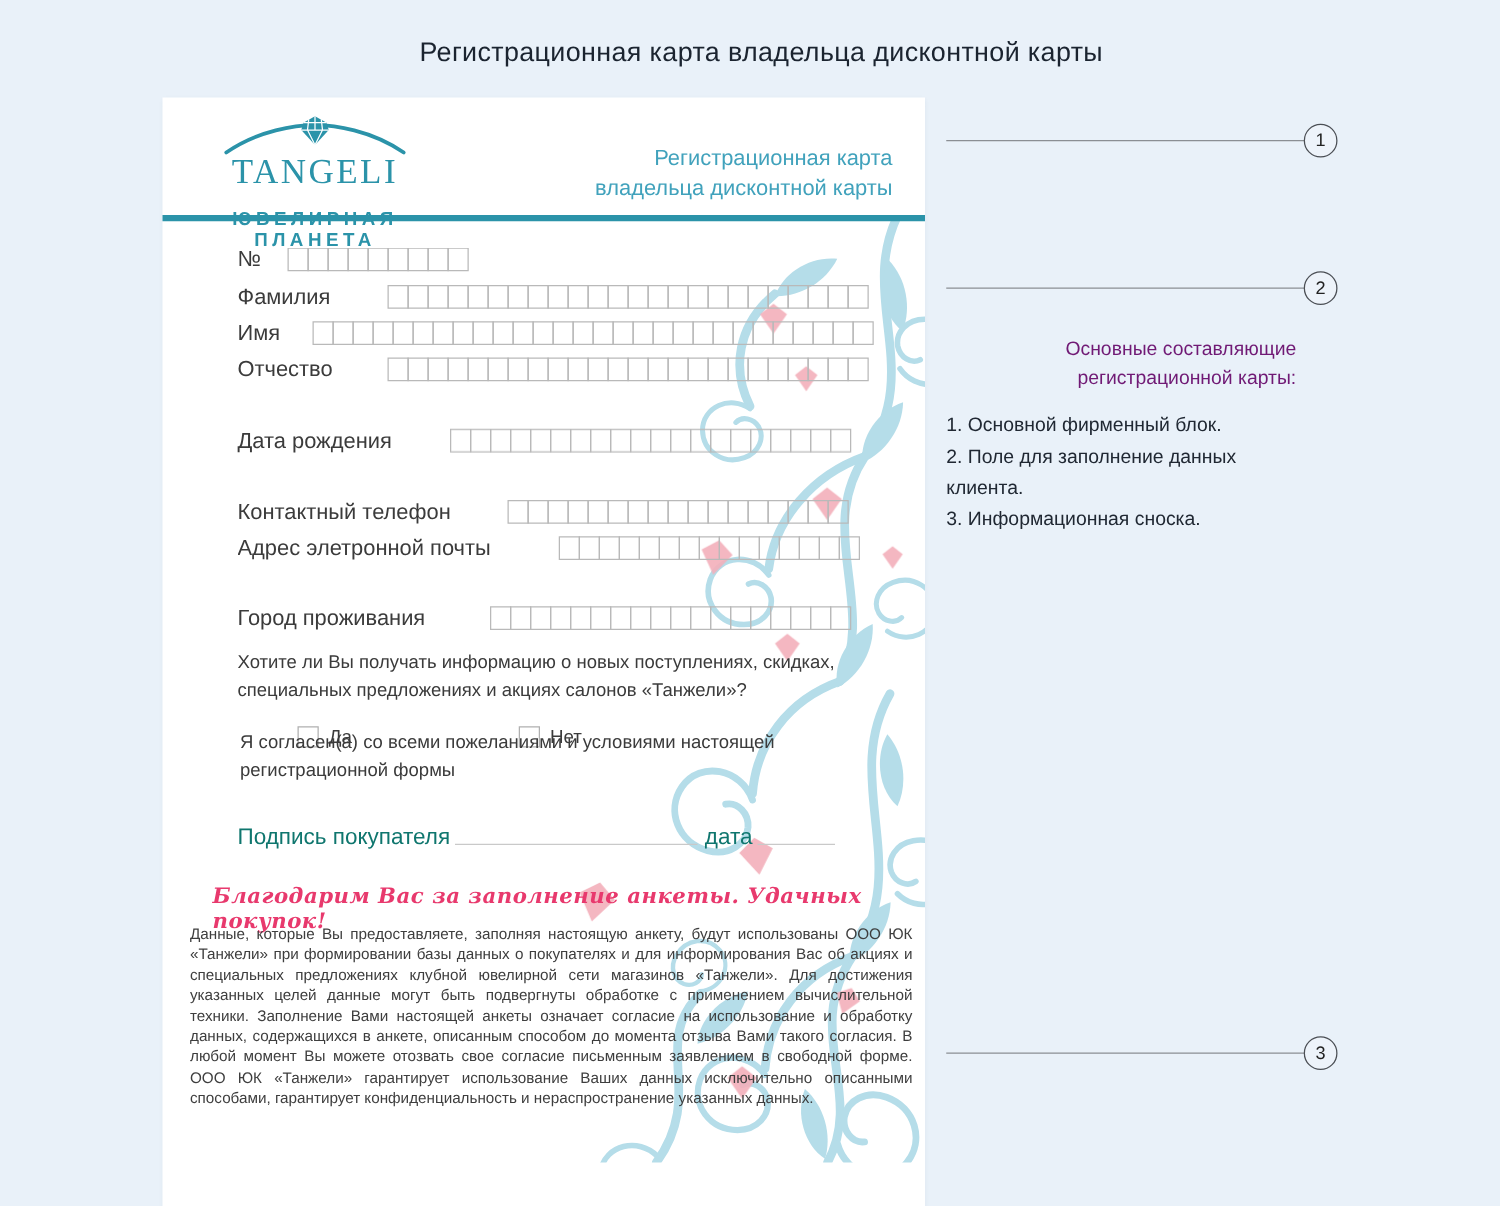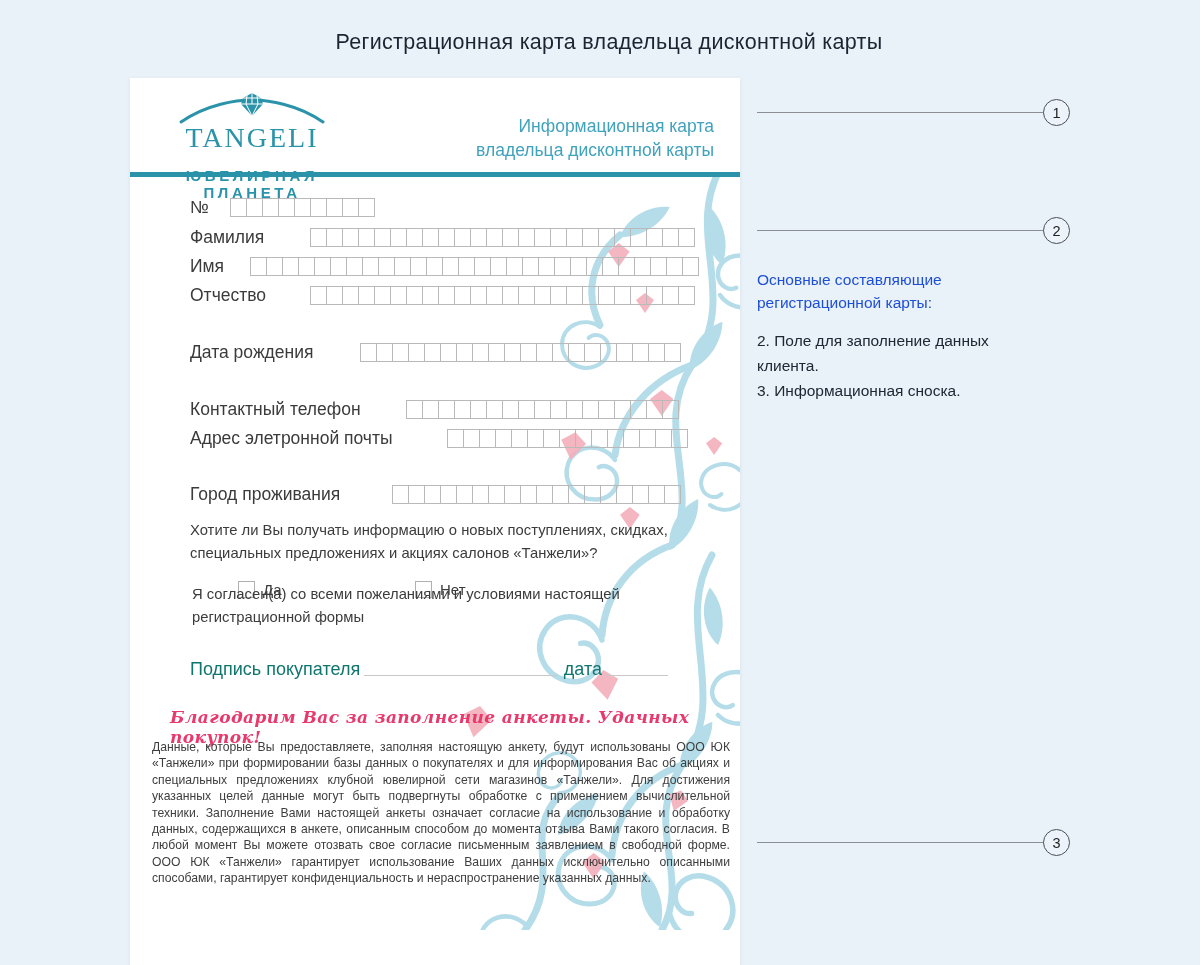--- a/index.html
+++ b/index.html
@@ -69,21 +69,21 @@
   }
   
   .callout-line{position:absolute;left:757px;width:287px;height:0;border-top:1.5px solid #8b8f94;}
   .cl1{top:112px}.cl2{top:230px}.cl3{top:842px}
   .callout-circle{
     position:absolute;left:1043px;width:25px;height:25px;border-radius:50%;
     border:1.5px solid #4b4f55;background:#edf3fa;display:flex;align-items:center;justify-content:center;
     font-size:14.5px;color:#222;
   }
   .cc1{top:99px}.cc2{top:217px}.cc3{top:829px}
-  .anno-heading{position:absolute;left:757px;top:268px;width:280px;font-size:15.5px;line-height:23px;color:#1d4ed8;}
+  .anno-heading{position:absolute;left:757px;top:268px;width:280px;font-size:15.5px;line-height:23px;color:#701a75;text-align:right;}
   .anno-list{position:absolute;left:757px;top:328px;width:285px;font-size:15.5px;line-height:25px;color:#202833;}
   .anno-list div{margin:0;}
 </style>
 </head>
 <body>
 
 <div class="page-title">Регистрационная карта владельца дисконтной карты</div>
 
 <div class="card">
 
@@ -147,21 +147,21 @@
       </g>
       <g stroke="#ffffff" stroke-width="1" fill="none">
         <path d="M66,6 L84,6 M64,12 L86,12 M75,1 L75,12 M70,3.5 L69,12 L75,24 M80,3.5 L81,12 L75,24"></path>
       </g>
     </svg>
     <div class="brand">TANGELI</div>
     <div class="tagline">ЮВЕЛИРНАЯ ПЛАНЕТА</div>
   </div>
 
   <div class="card-header">
-    <div>Информационная карта</div>
+    <div>Регистрационная карта</div>
     <div>владельца дисконтной карты</div>
   </div>
   <div class="teal-bar"></div>
 
   <div class="flabel l1">№</div>
   <div class="strip s1">
       <div class="cell"></div>
       <div class="cell"></div>
       <div class="cell"></div>
       <div class="cell"></div>
@@ -373,15 +373,16 @@
 <div class="callout-circle cc1">1</div>
 
 <div class="callout-line cl2"></div>
 <div class="callout-circle cc2">2</div>
 
 <div class="callout-line cl3"></div>
 <div class="callout-circle cc3">3</div>
 
 <div class="anno-heading">Основные составляющие регистрационной карты:</div>
 <div class="anno-list">
+  <div>1. Основной фирменный блок.</div>
   <div>2. Поле для заполнение данных клиента.</div>
   <div>3. Информационная сноска.</div>
 </div>
 
 </body></html>

